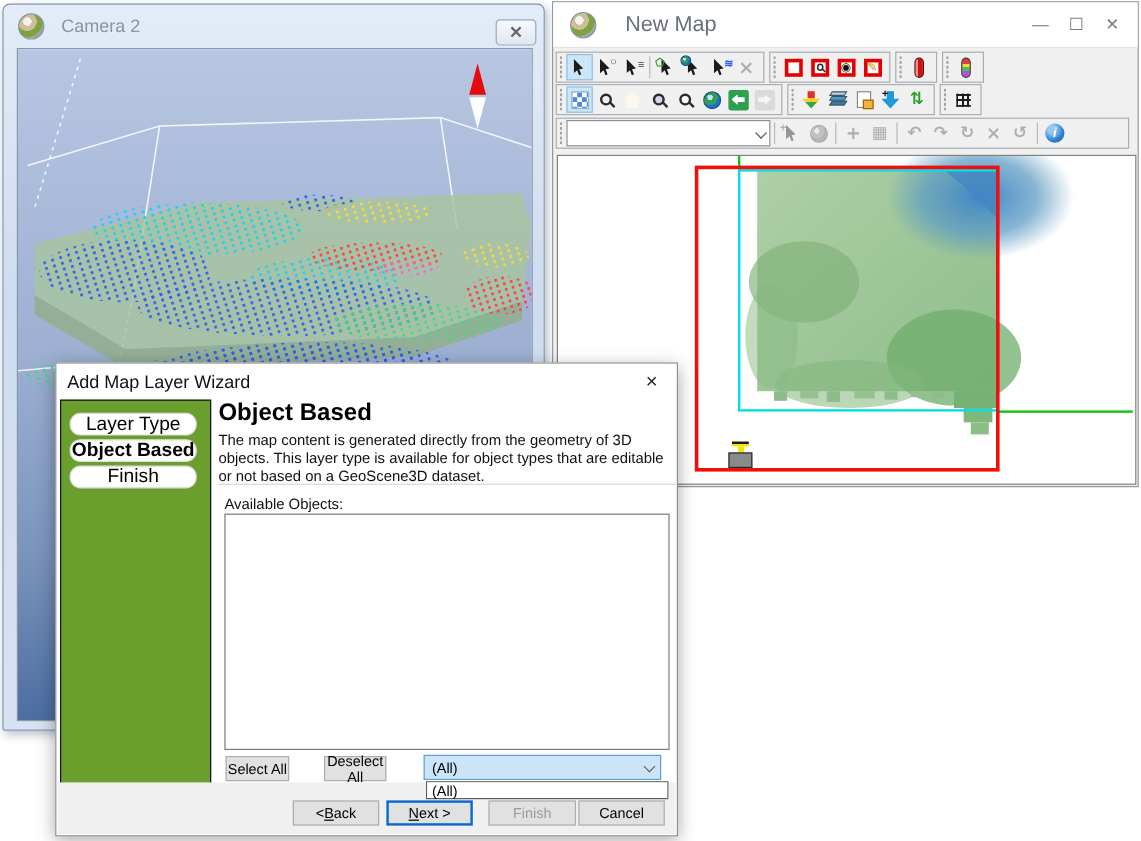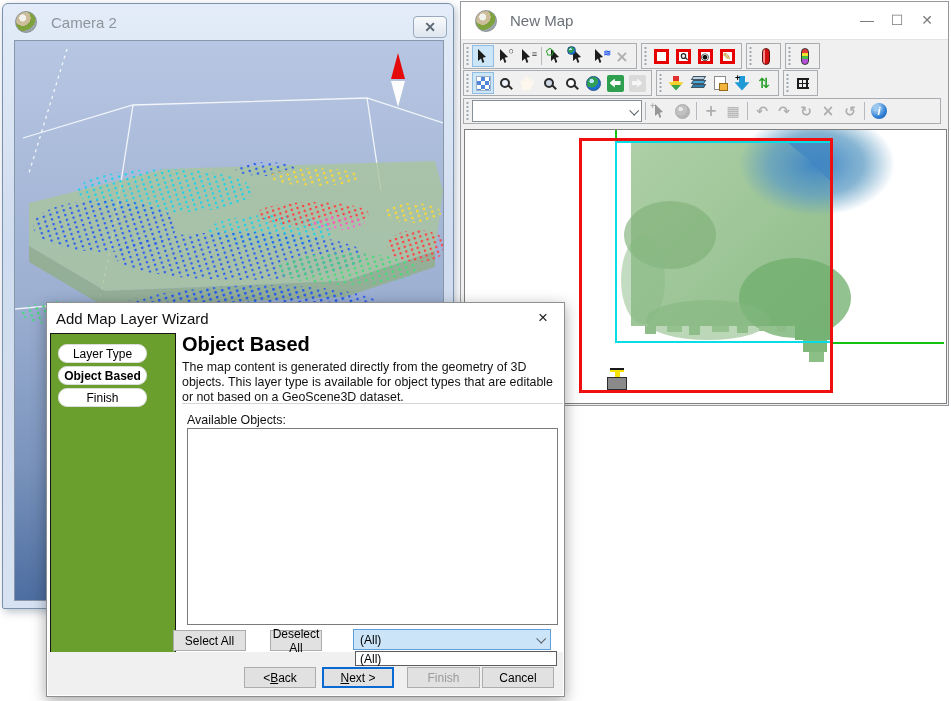--- a/index.html
+++ b/index.html
@@ -25,21 +25,21 @@
     display:flex; align-items:center; justify-content:center; color:#5d6874; font-size:14px; font-weight:bold; }
   #camera-view { left:11px; top:36px; width:430px; height:561px; border:1px solid #8a97a8; overflow:hidden; }
 
   
   #compass-up { width:0; height:0; border-left:7px solid transparent; border-right:7px solid transparent; border-bottom:26px solid #e60b0b; }
   #compass-down { width:0; height:0; border-left:7px solid transparent; border-right:7px solid transparent; border-top:26px solid #fdfdfd; margin-top:2px; }
 
   
   #map-win { left:460px; top:1px; width:489px; height:405px; background:#f0f0f0; border:1px solid #94989c; }
   #map-title { left:0; top:0; right:0; height:38px; background:#fff; border-bottom:1px solid #e3e3e3; display:flex; align-items:center; padding-left:14px; }
-  #map-title .t { margin-left:13px; font-size:15px; color:#6a7077; }
+  #map-title .t { margin-left:24px; font-size:18px; color:#6a7077; }
   .cap-btn { width:30px; height:24px; display:flex; align-items:center; justify-content:center; color:#7c7c7c; font-size:14px; }
   .toolrow { left:2px; right:2px; display:flex; align-items:center; gap:4px; }
   .tgroup { display:flex; align-items:center; height:26px; background:#f0f0f0; border:1px solid #a9adb2; padding:0 3px 0 1px; }
   .thandle { width:5px; height:18px; margin-right:2px;
     background-image:radial-gradient(circle, #9aa2aa 1px, transparent 1.2px); background-size:5px 4px; background-position:center; }
   .tsep { width:1px; height:18px; background:#b6babe; margin:0 3px; }
   .tbtn { width:22px; height:22px; display:flex; align-items:center; justify-content:center; border:1px solid transparent; position:relative; }
   .tbtn.active { background:#cde6f7; border-color:#8fbde4; }
   .tbtn.dis { opacity:.42; filter:grayscale(.9); }
 
@@ -98,31 +98,31 @@
   #well-body { left:2px; top:10px; width:20px; height:13px; background:#8a8a8a; border:1px solid #2c2c2c; }
   #well-top { left:5px; top:1px; width:14px; height:4px; background:#f6e400; border-top:2px solid #1a1a1a; }
   #well-stem { left:10px; top:5px; width:5px; height:6px; background:#f6e400; }
 
   
   #wizard { left:46px; top:302px; width:519px; height:395px; background:#fff; border:1px solid #8f8f8f;
     box-shadow:0 4px 14px rgba(0,0,0,.35); z-index:20; }
   #wiz-title { left:9px; top:7px; font-size:15px; color:#111; }
   #wiz-close { left:487px; top:6px; width:18px; height:18px; font-size:17px; color:#222; display:flex; align-items:center; justify-content:center; font-weight:300; }
   #wiz-side { left:3px; top:30px; width:126px; height:321px; background:#6b9f2d; border:1px solid #151515; }
-  .step-btn { position:absolute; left:7px; width:89px; height:19px; background:#fff; border:1px solid #ddd; border-radius:9px;
-    font-size:12px; color:#000; display:flex; align-items:center; justify-content:center; }
+  .step-btn { position:absolute; left:7px; width:106px; height:19px; background:#fff; border:1px solid #ddd; border-radius:9px;
+    font-size:16px; color:#000; display:flex; align-items:center; justify-content:center; }
   .step-btn.active { font-weight:bold; }
   #wiz-heading { left:135px; top:30px; font-size:20px; font-weight:bold; color:#000; }
   #wiz-desc { left:135px; top:57px; width:380px; font-size:12.4px; color:#111; line-height:1.22; }
   #wiz-divider { left:135px; top:100px; width:381px; height:1px; background:#d6d6d6; }
   #avail-label { left:140px; top:110px; font-size:12.4px; color:#111; }
   #objects-list { left:140px; top:125px; width:371px; height:197px; background:#fff; border:1px solid #7a7a7a; }
   .w-btn { position:absolute; height:21px; background:#e1e1e1; border:1px solid #adadad; font-size:12px; color:#000;
     display:flex; align-items:center; justify-content:center; font-family:"Liberation Sans",sans-serif; }
-  #btn-selectall { left:126px; top:327px; width:73px; }
+  #btn-selectall { left:141px; top:327px; width:53px; }
   #btn-deselectall { left:223px; top:327px; width:52px; }
   #obj-filter { left:306px; top:326px; width:198px; height:21px; background:#cce4f7; border:1px solid #5f9edb;
     display:flex; align-items:center; justify-content:space-between; padding:0 6px; font-size:12px; color:#000; }
   #wiz-footer { left:1px; right:1px; bottom:1px; height:43px; background:#f0f0f0; }
   #btn-back { left:197px; top:364px; width:72px; }
   #btn-next { left:275px; top:364px; width:72px; border:2px solid #0a6ad4; }
   #btn-finish { left:360px; top:364px; width:73px; color:#9b9b9b; }
   #btn-cancel { left:435px; top:364px; width:72px; }
   #filter-dropdown { left:308px; top:348px; width:202px; background:#fff; border:1px solid #5c5c5c; z-index:30; font-size:12px; }
   .dd-item { height:13px; display:flex; align-items:center; padding-left:4px; color:#000; background:#fff; }

